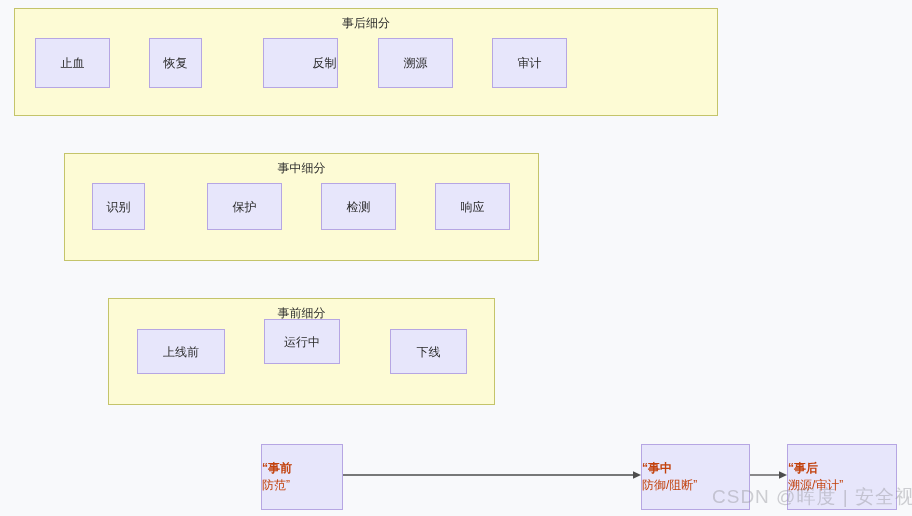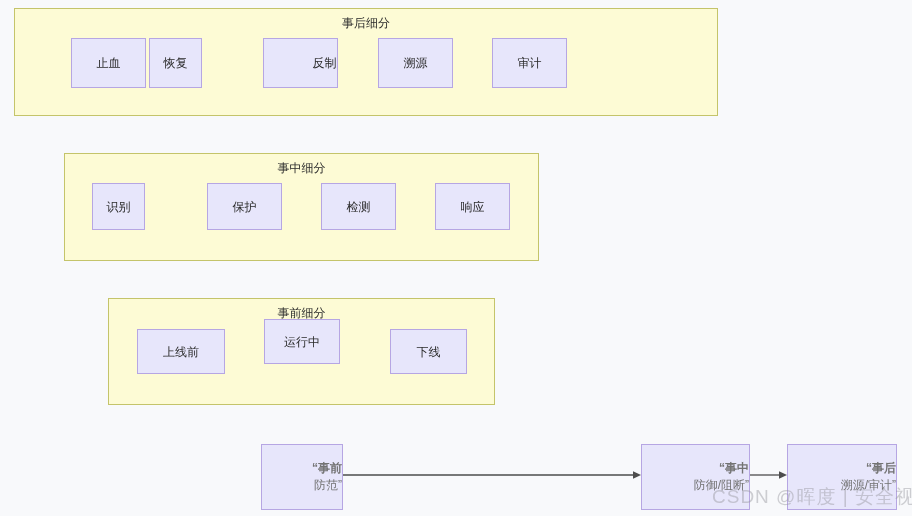--- a/index.html
+++ b/index.html
@@ -55,23 +55,23 @@
   }
 
   
   .flowbox {
     position: absolute;
     background: #e7e6fb;
     border: 1px solid #b6a6e3;
     box-sizing: border-box;
     display: flex;
     flex-direction: column;
-    align-items: flex-end;
+    align-items: flex-start;
     justify-content: center;
-    color: #737373;
+    color: #c2410c;
     line-height: 17px;
     white-space: nowrap;
   }
   .flowbox .l1 {
     font-size: 12px;
     font-weight: bold;
   }
   .flowbox .l2 {
     font-size: 12px;
     font-weight: normal;
@@ -97,21 +97,21 @@
     line-height: 22px;
   }
 </style>
 </head>
 <body>
 
 <div id="canvas">
     <div class="group" style="left: 14px; top: 8px; width: 704px; height: 108px;">
       <div class="group-title">事后细分</div>
     </div>
-    <div class="item" style="left: 35px; top: 38px; width: 75px; height: 50px; margin-left: 36px;">止血</div>
+    <div class="item" style="left: 35px; top: 38px; width: 75px; height: 50px;">止血</div>
     <div class="item" style="left: 149px; top: 38px; width: 53px; height: 50px;">恢复</div>
     <div class="item" style="left: 263px; top: 38px; width: 75px; height: 50px; padding-left: 48px;">反制</div>
     <div class="item" style="left: 378px; top: 38px; width: 75px; height: 50px;">溯源</div>
     <div class="item" style="left: 492px; top: 38px; width: 75px; height: 50px;">审计</div>
     <div class="group" style="left: 64px; top: 153px; width: 475px; height: 108px;">
       <div class="group-title">事中细分</div>
     </div>
     <div class="item" style="left: 92px; top: 183px; width: 53px; height: 47px;">识别</div>
     <div class="item" style="left: 207px; top: 183px; width: 75px; height: 47px;">保护</div>
     <div class="item" style="left: 321px; top: 183px; width: 75px; height: 47px;">检测</div>

